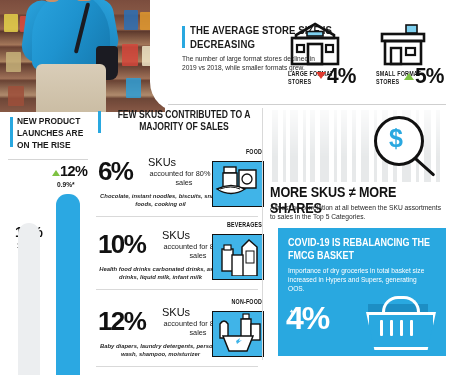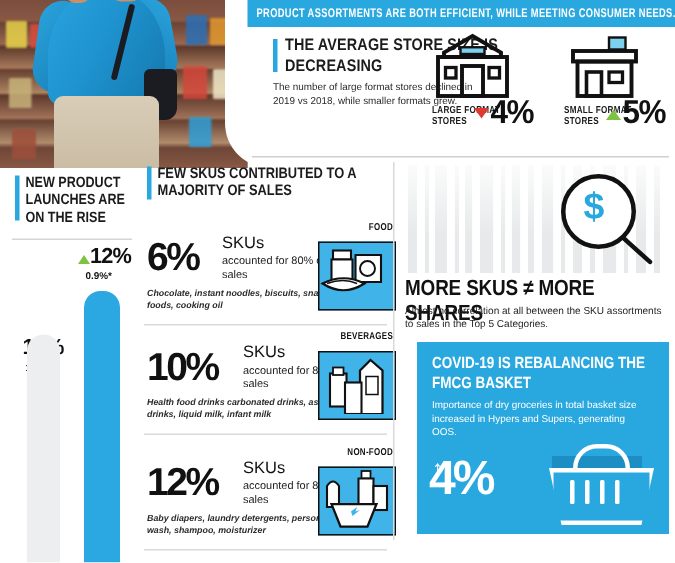--- a/index.html
+++ b/index.html
@@ -84,21 +84,21 @@
   .bars{position:absolute;left:0;top:50px;width:90px;height:213px;}
   .bar{position:absolute;bottom:0;border-radius:11px 11px 0 0;}
   .bar.gray{left:18px;width:22px;height:152px;background:#eceef0;}
   .bar.blue{left:56px;width:24px;height:181px;background:#2ba8e2;}
   .bval{position:absolute;font-size:14.5px;font-weight:700;color:#111;letter-spacing:-.6px;}
   .bsub{position:absolute;font-size:6.6px;font-weight:700;color:#111;}
   .barrow{position:absolute;width:0;height:0;
     border-left:4px solid transparent;border-right:4px solid transparent;border-bottom:6px solid #7ec242;}
 
   
-  .col-mid{position:absolute;left:96px;top:108px;width:170px;height:267px;}
+  .col-mid{position:absolute;left:96px;top:108px;width:170px;height:267px;text-align:center;}
   .cm-rule{position:absolute;left:2px;top:3px;width:3px;height:22px;background:#29a8e0;}
   .cm-title{position:absolute;left:9px;top:1px;width:158px;font-size:8.6px;font-weight:700;
     line-height:10.4px;color:#1b1b1b;transform:scaleY(1.18);transform-origin:left top;}
 
   .skurow{position:absolute;left:0;width:170px;height:72px;}
   .sku-pct{position:absolute;left:2px;top:8px;font-size:26px;font-weight:700;color:#111;letter-spacing:-1.6px;}
   .sku-lab{position:absolute;top:8px;font-size:11px;font-weight:400;color:#111;}
   .sku-acc{position:absolute;top:21px;font-size:7.3px;color:#1c1c1c;line-height:9.2px;width:72px;}
   .sku-it{position:absolute;left:2px;top:45px;width:125px;font-size:5.9px;font-style:italic;
     font-weight:700;color:#2a2a2a;line-height:7.6px;}
@@ -165,23 +165,20 @@
       <div class="ph-top"></div>
       <div class="ph-hand" style="left:20px;top:-4px;"></div>
       <div class="ph-hand" style="left:50px;top:-6px;width:20px;height:13px;"></div>
       <div class="ph-strap"></div>
       <div class="ph-bag"></div>
       <div class="ph-pants"></div>
     </div>
   </div>
   <div class="curve"></div>
 
-  <div class="topbanner">
-    <span>PRODUCT ASSORTMENTS ARE BOTH EFFICIENT, WHILE MEETING CONSUMER NEEDS.</span>
-  </div>
 
   <div class="store-block">
     <div class="hrule"></div>
     <div class="h-title">THE AVERAGE STORE SIZE IS DECREASING</div>
     <div class="h-sub">The number of large format stores declined  in 2019 vs 2018, while smaller formats grew.</div>
 
     <div class="storeicons">
 
       <div class="store" style="left:0px;">
         <svg width="54" height="46" viewBox="0 0 54 46">

